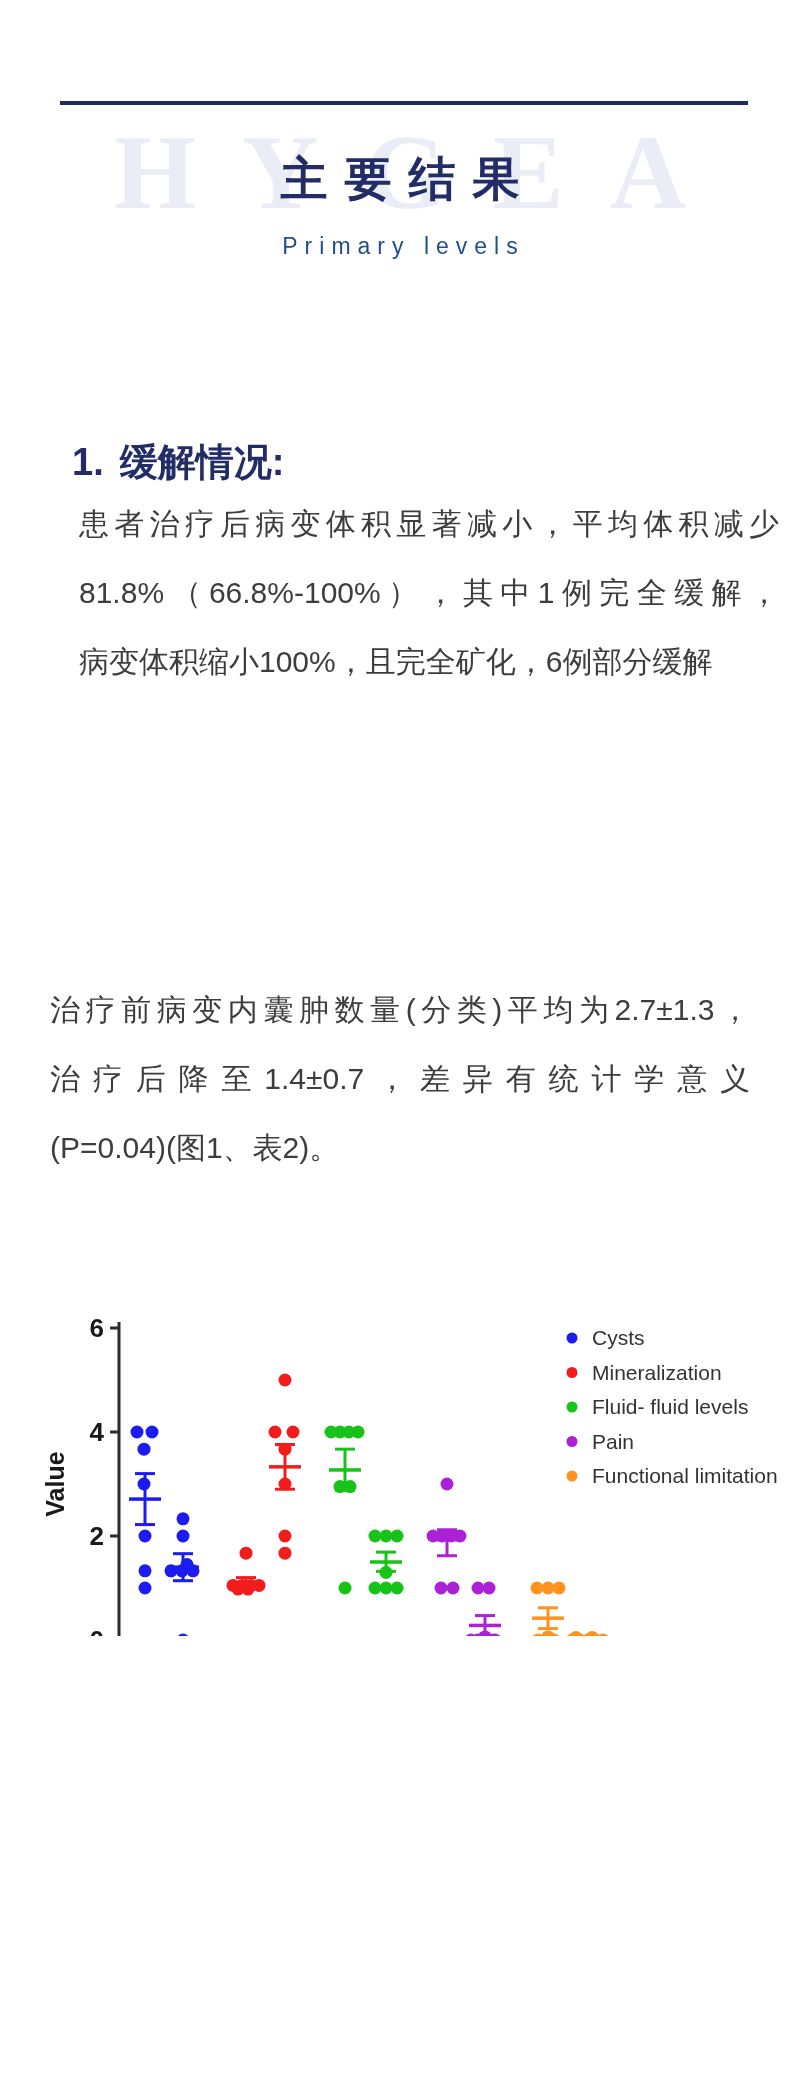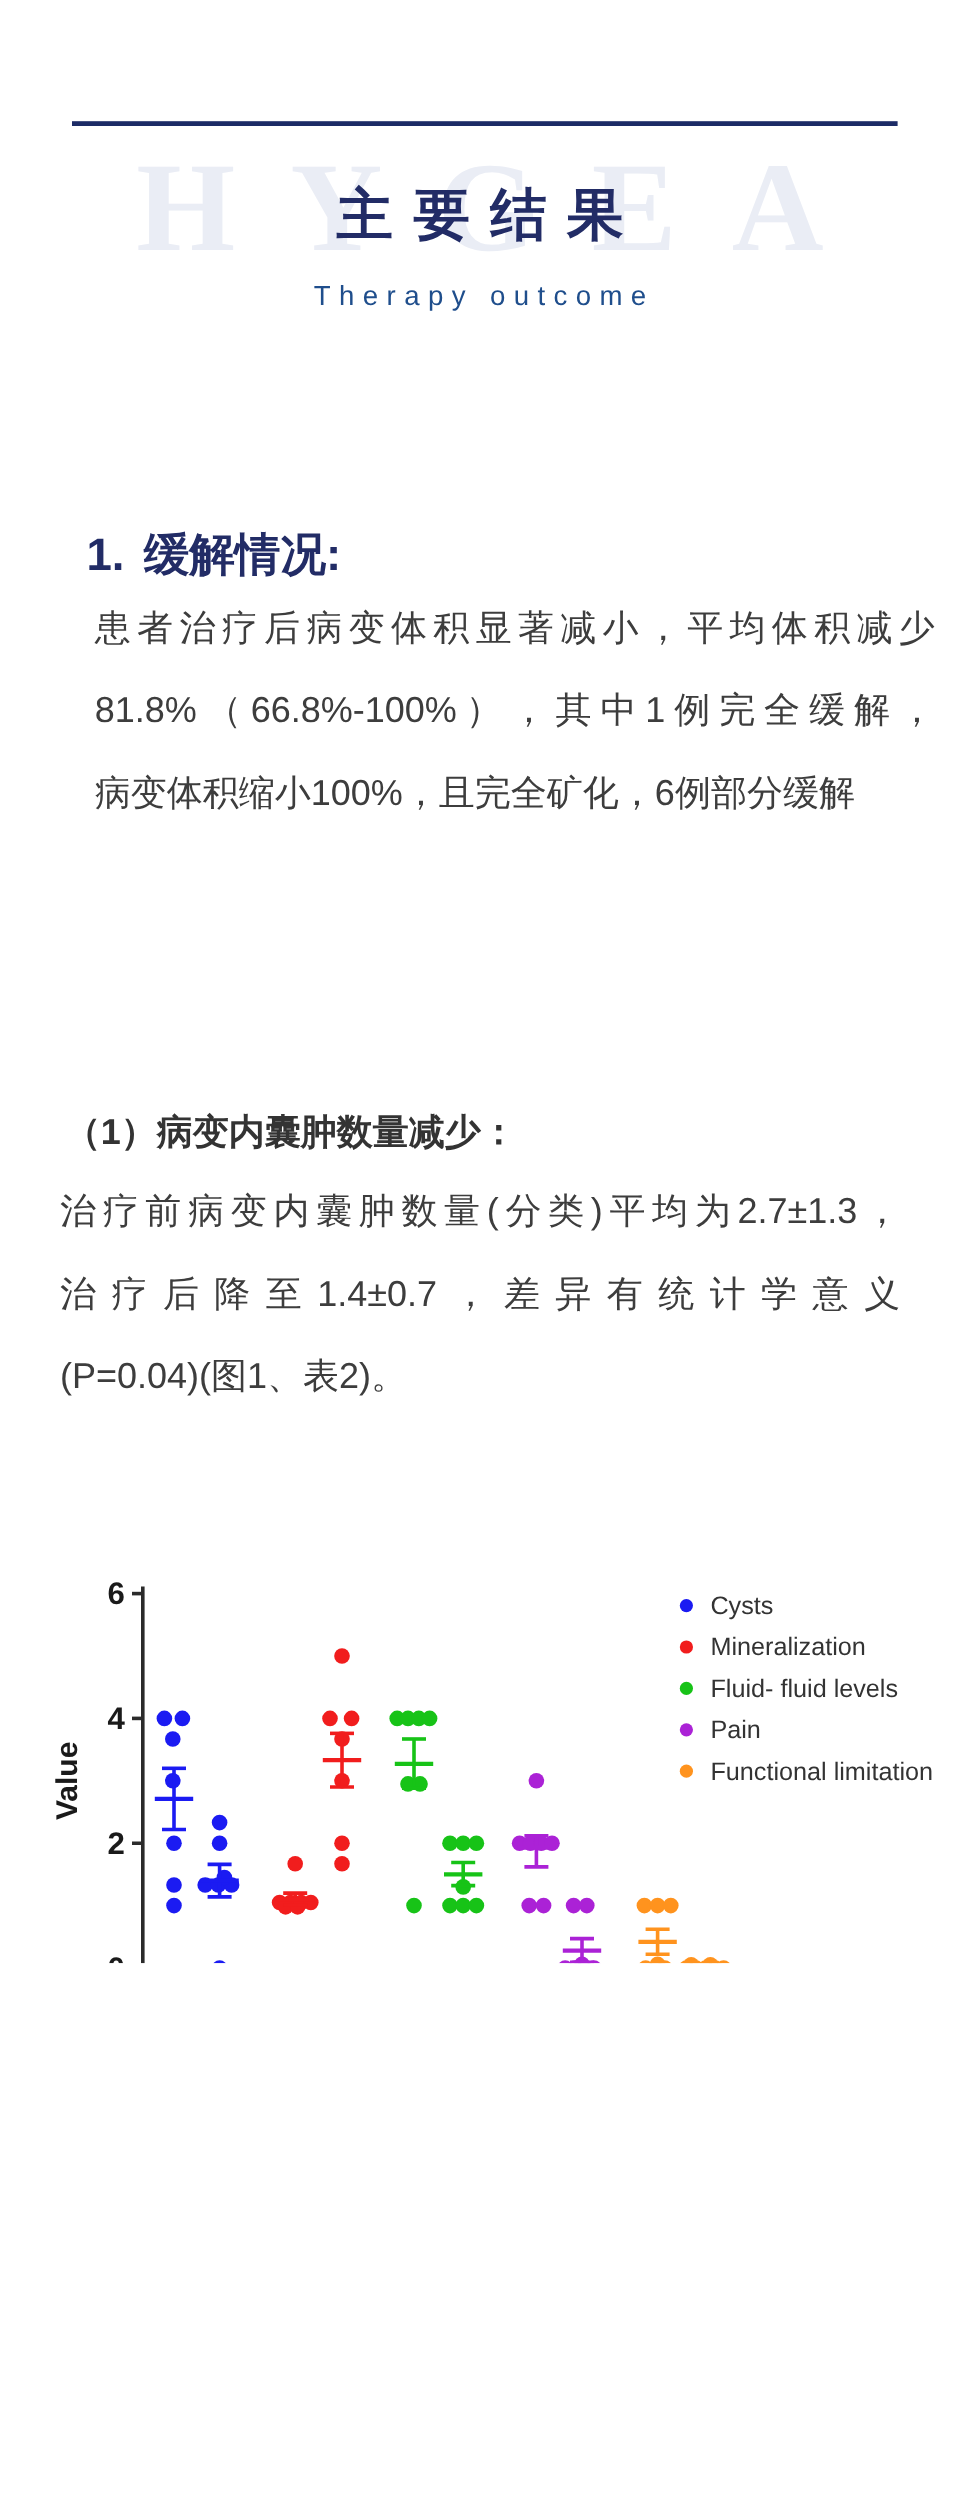--- a/index.html
+++ b/index.html
@@ -40,32 +40,31 @@
 </style>
 </head>
 <body>
 
 <div class="page">
 
   <div class="top-rule"></div>
 
   <div class="watermark">HYGEA</div>
   <h1 class="main-title">主要结果</h1>
-  <div class="subtitle">Therapy outcome</div>
+  <div class="subtitle">Primary levels</div>
 
   <h2 class="sec-heading" id="sec1-heading">
     <span class="num">1.</span><span>缓解情况:</span>
   </h2>
   <div class="para" id="para1">
       <div class="tline">患者治疗后病变体积显著减小，平均体积减少</div>
       <div class="tline">81.8%（66.8%-100%），其中1例完全缓解，</div>
       <div class="tline">病变体积缩小100%，且完全矿化，6例部分缓解</div>
     </div>
 
-  <h3 class="subheading">（1）病变内囊肿数量减少：</h3>
   <div class="para" id="para2">
       <div class="tline">治疗前病变内囊肿数量(分类)平均为2.7±1.3，</div>
       <div class="tline">治疗后降至1.4±0.7，差异有统计学意义</div>
       <div class="tline">(P=0.04)(图1、表2)。</div>
     </div>
 
   <svg id="chart-svg" width="800" height="530" viewBox="0 0 800 530">
       <line x1="119" y1="52" x2="119" y2="371.5" stroke="#2b2b2b" stroke-width="3"></line>
       <line x1="117.5" y1="370" x2="616" y2="370" stroke="#2b2b2b" stroke-width="3"></line>
       <line x1="110" y1="370" x2="119" y2="370" stroke="#2b2b2b" stroke-width="3"></line>

